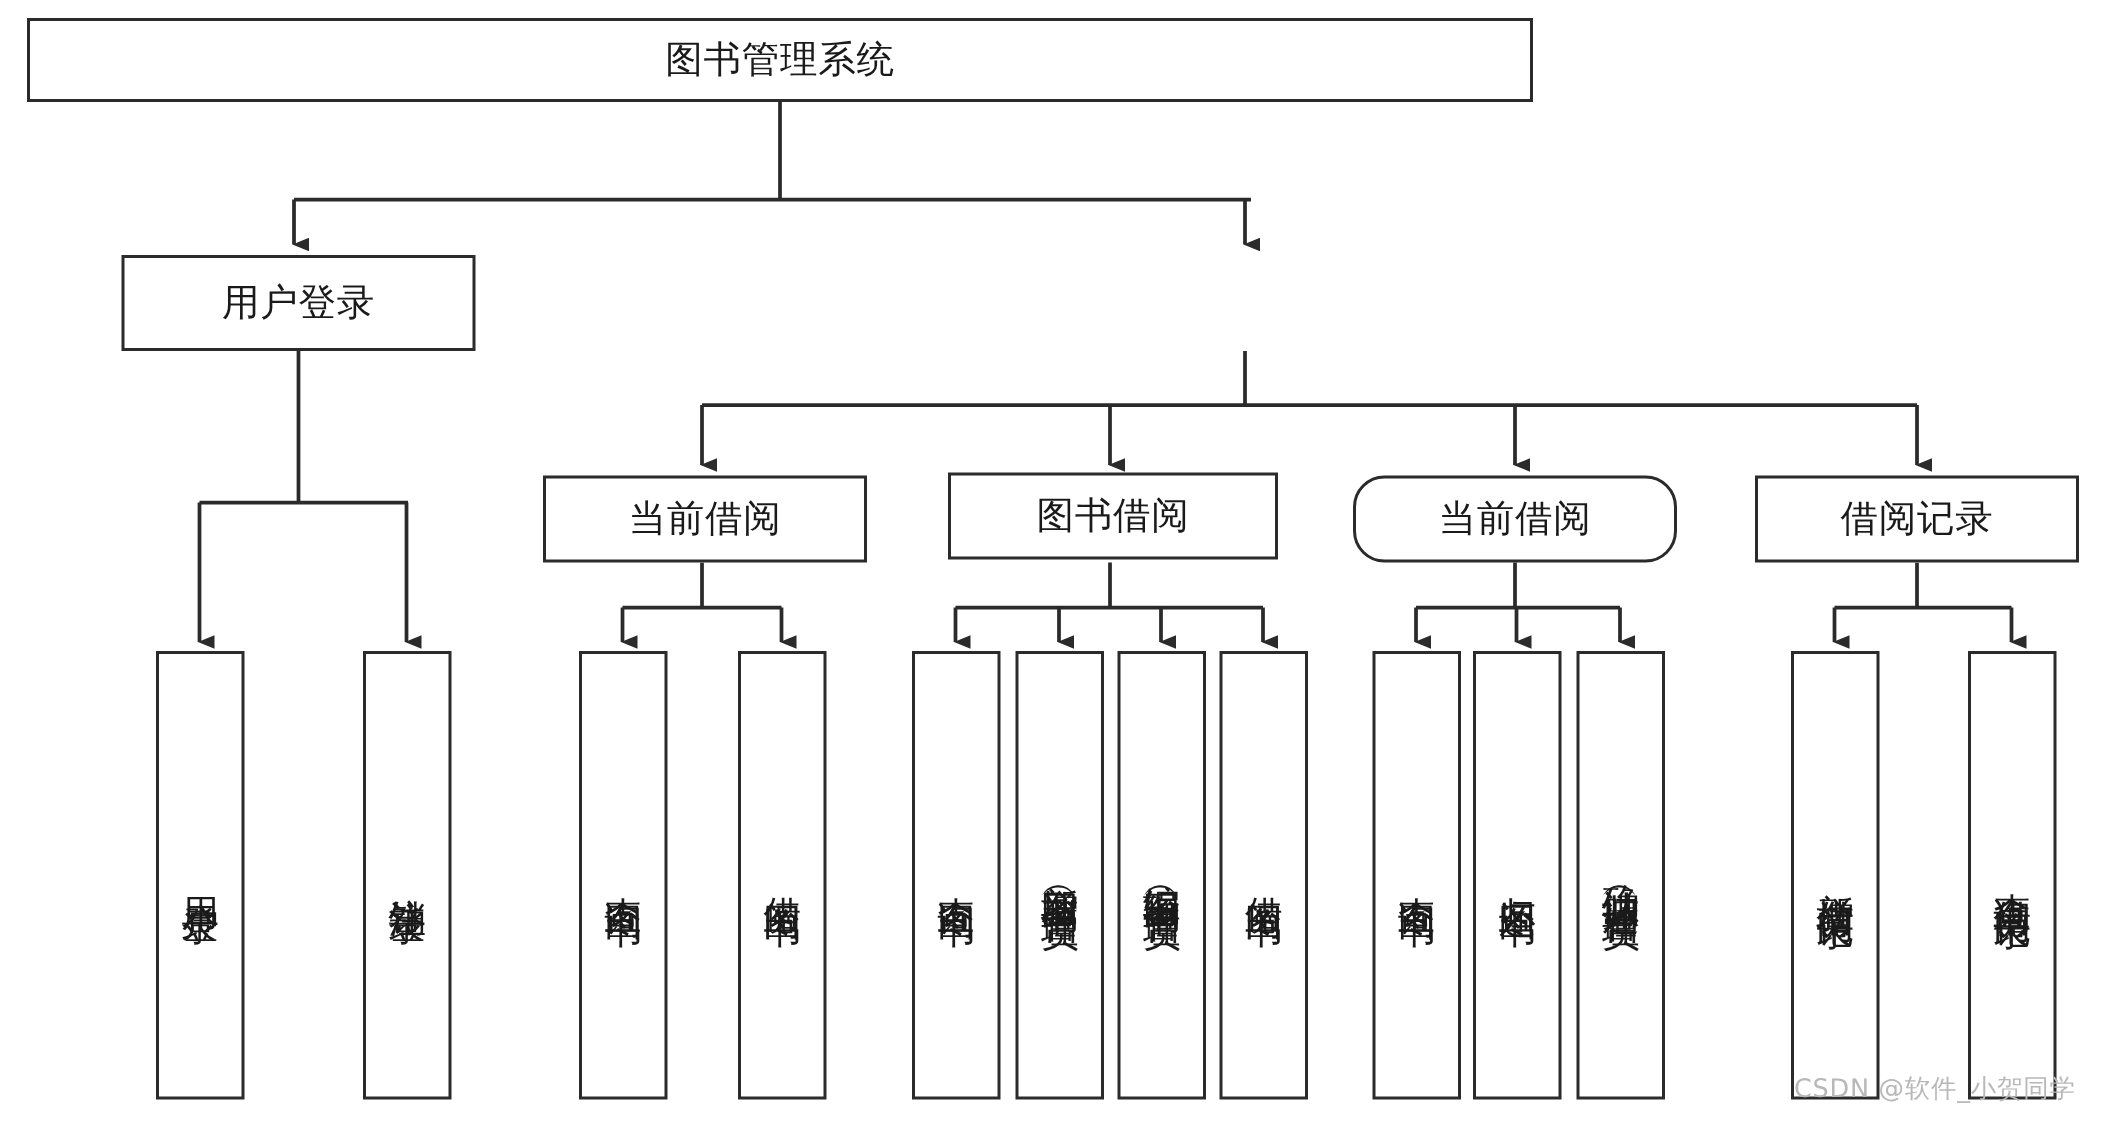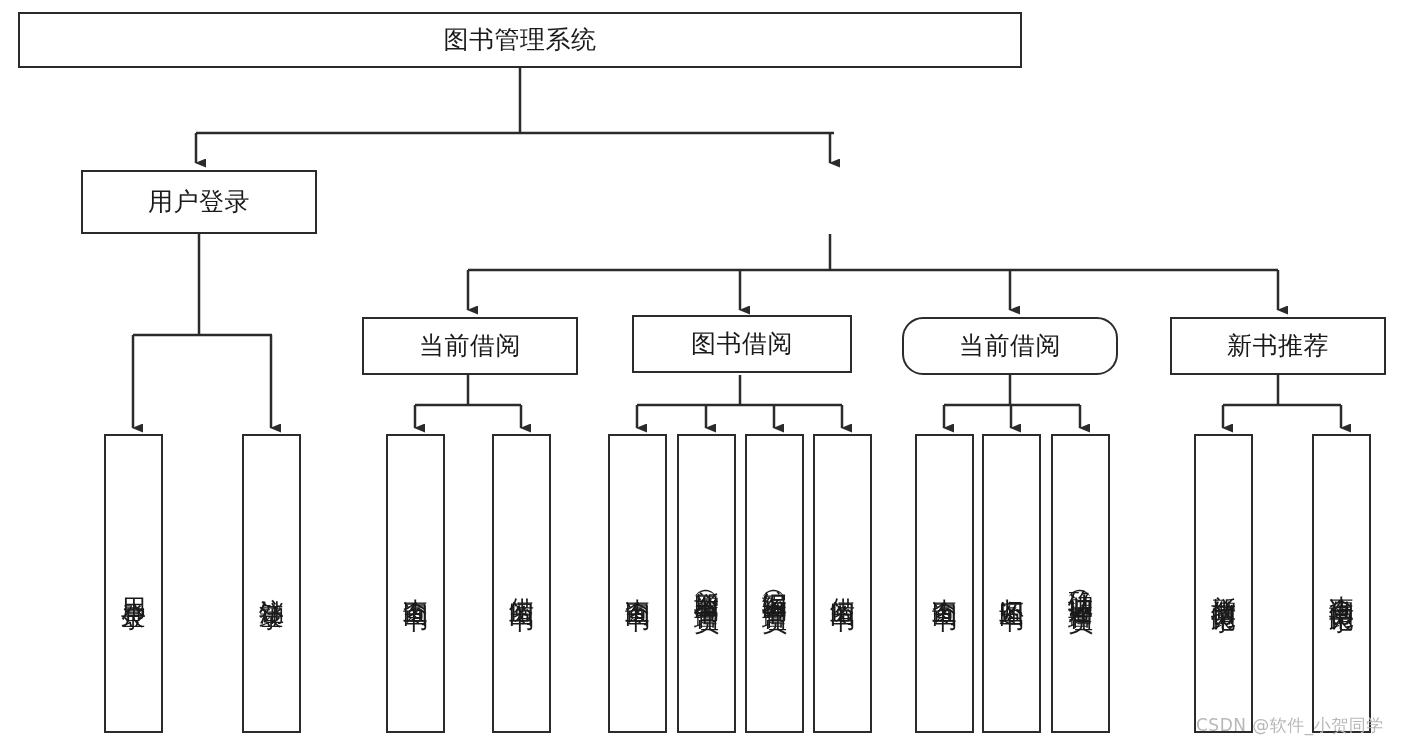--- a/index.html
+++ b/index.html
@@ -144,21 +144,21 @@
 
   <div class="node horizontal" style="left:632px; top:315px; width:220px; height:58px;">
     <span class="hlabel">图书借阅</span>
   </div>
 
   <div class="node horizontal" style="left:902px; top:317px; width:216px; height:58px;border-radius:21px;">
     <span class="hlabel">当前借阅</span>
   </div>
 
   <div class="node horizontal" style="left:1170px; top:317px; width:216px; height:58px;">
-    <span class="hlabel">新书推荐</span>
+    <span class="hlabel">借阅记录</span>
   </div>
 
   <div class="node leaf" style="left:104px; top:434px; width:59px; height:299px;">
     <span class="vlabel">用户登录</span>
   </div>
 
   <div class="node leaf" style="left:242px; top:434px; width:59px; height:299px;">
     <span class="vlabel">注销登录</span>
   </div>
 

